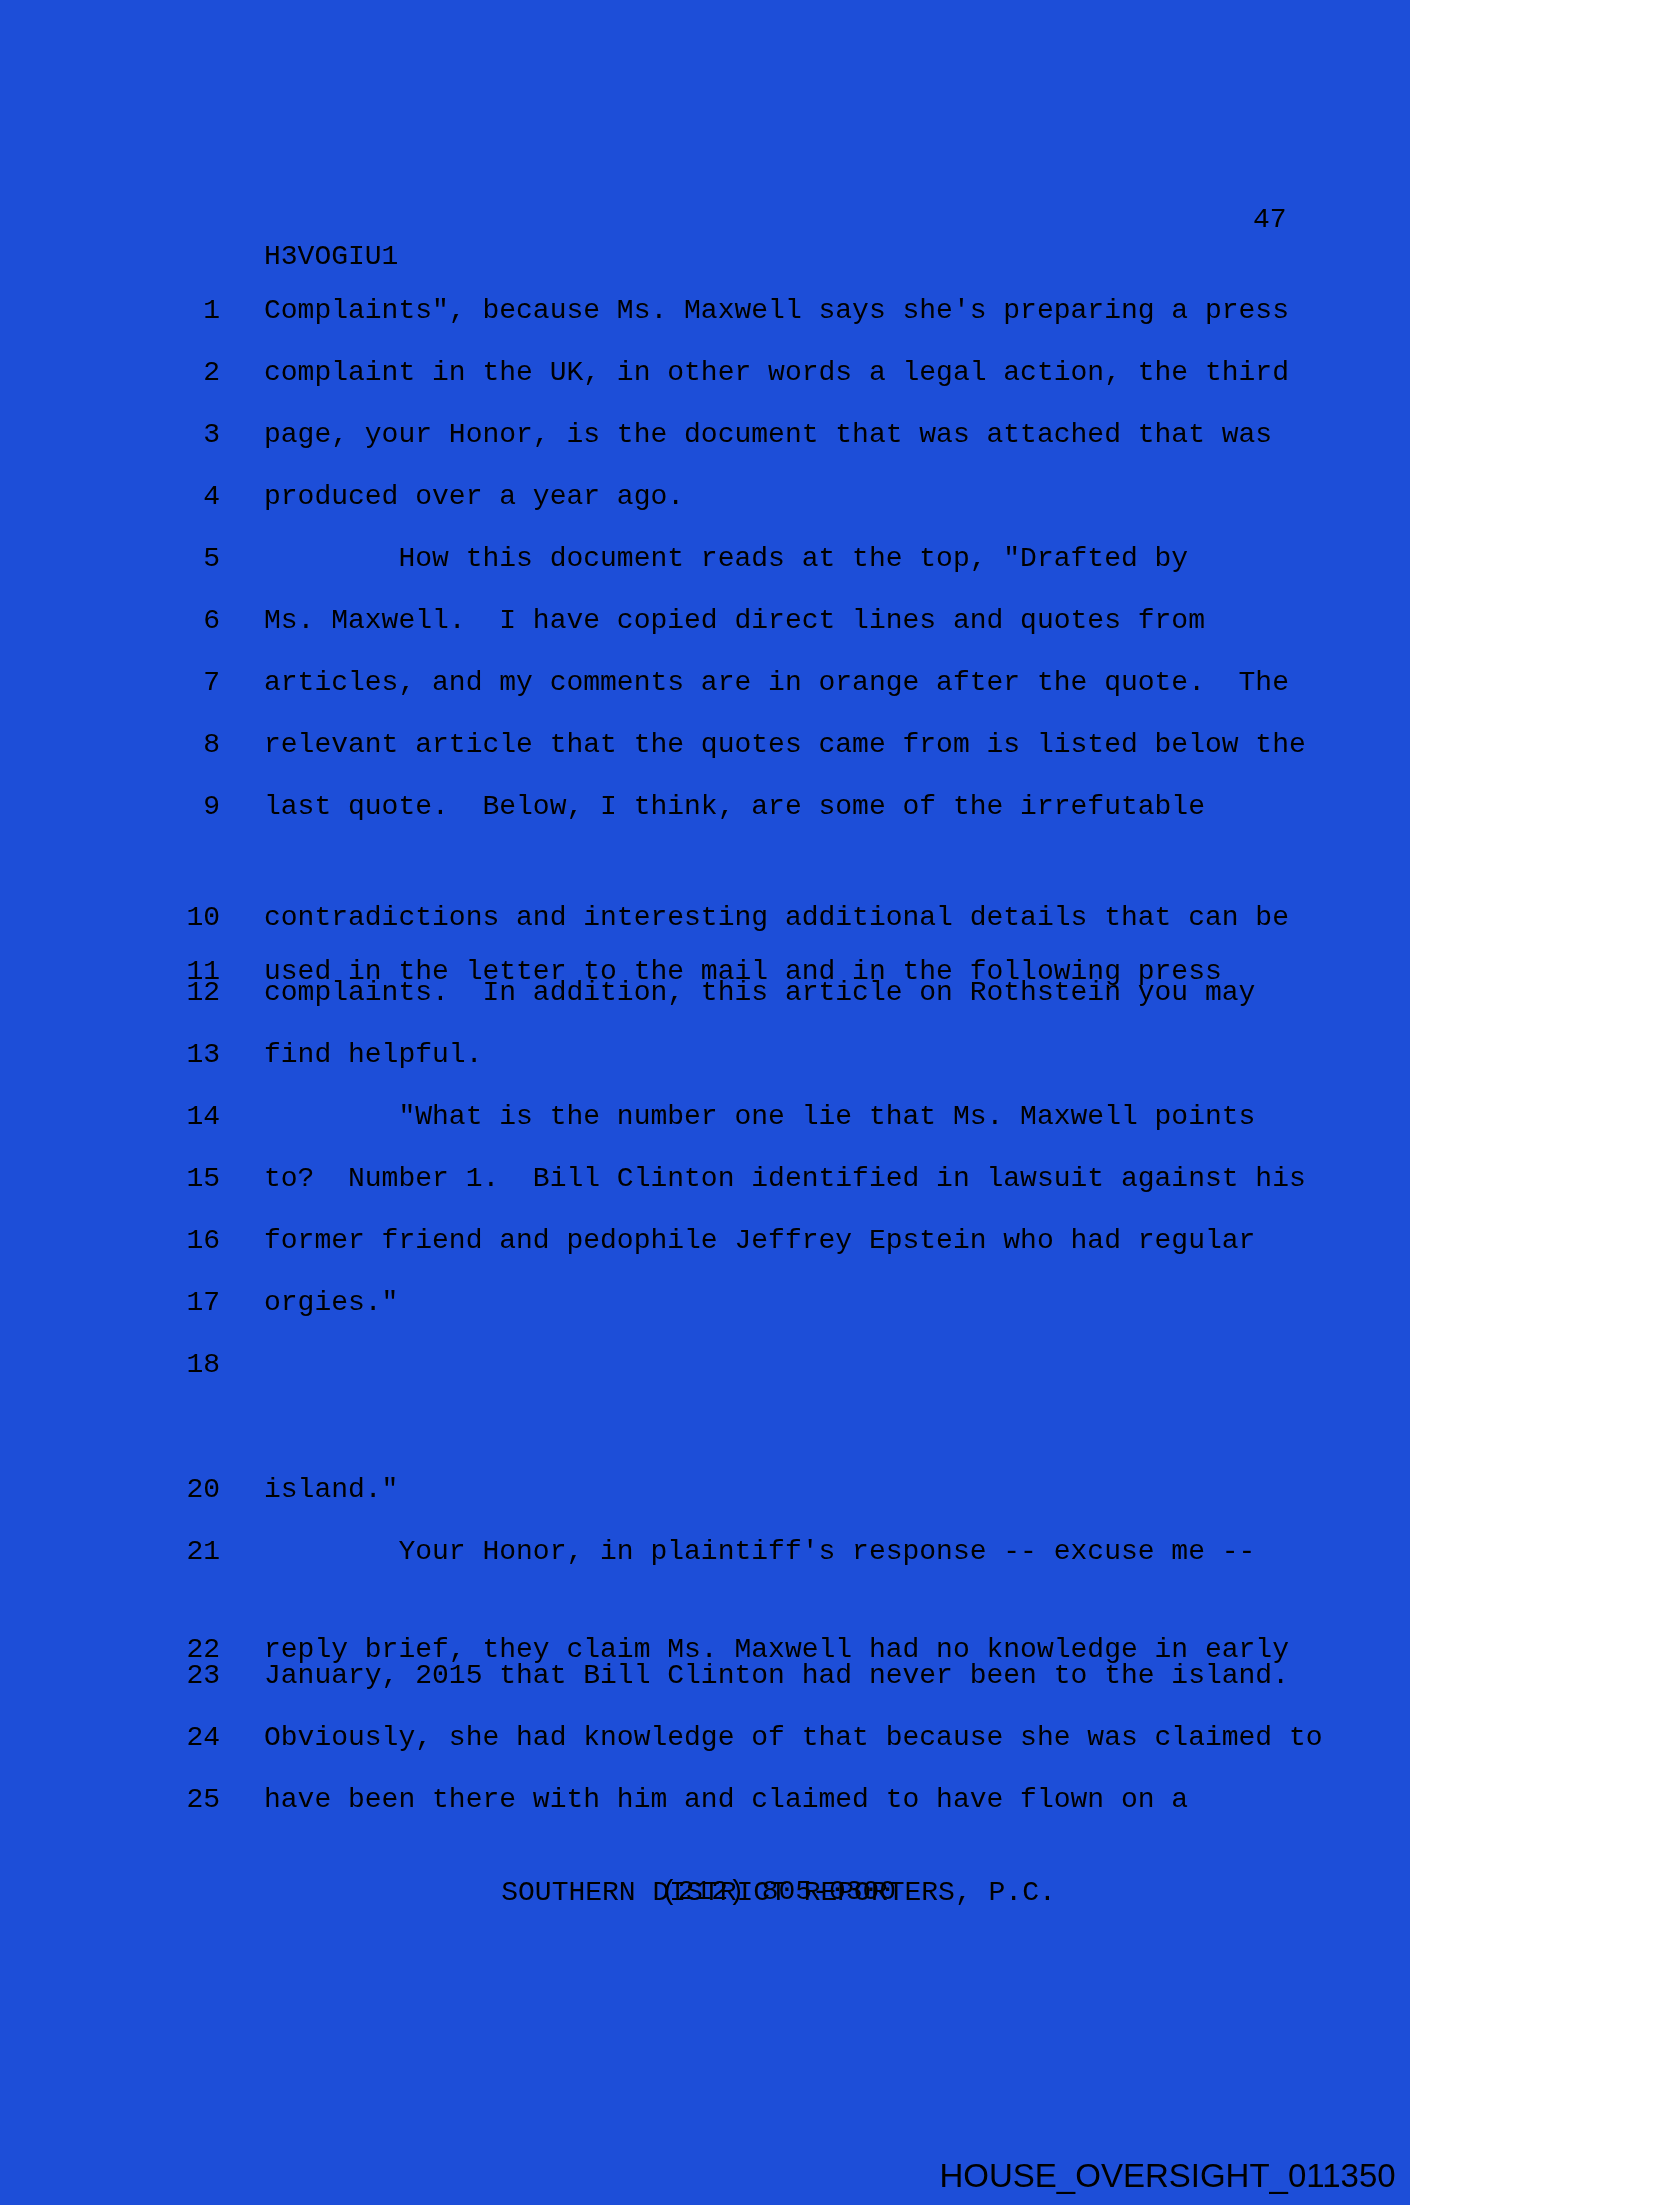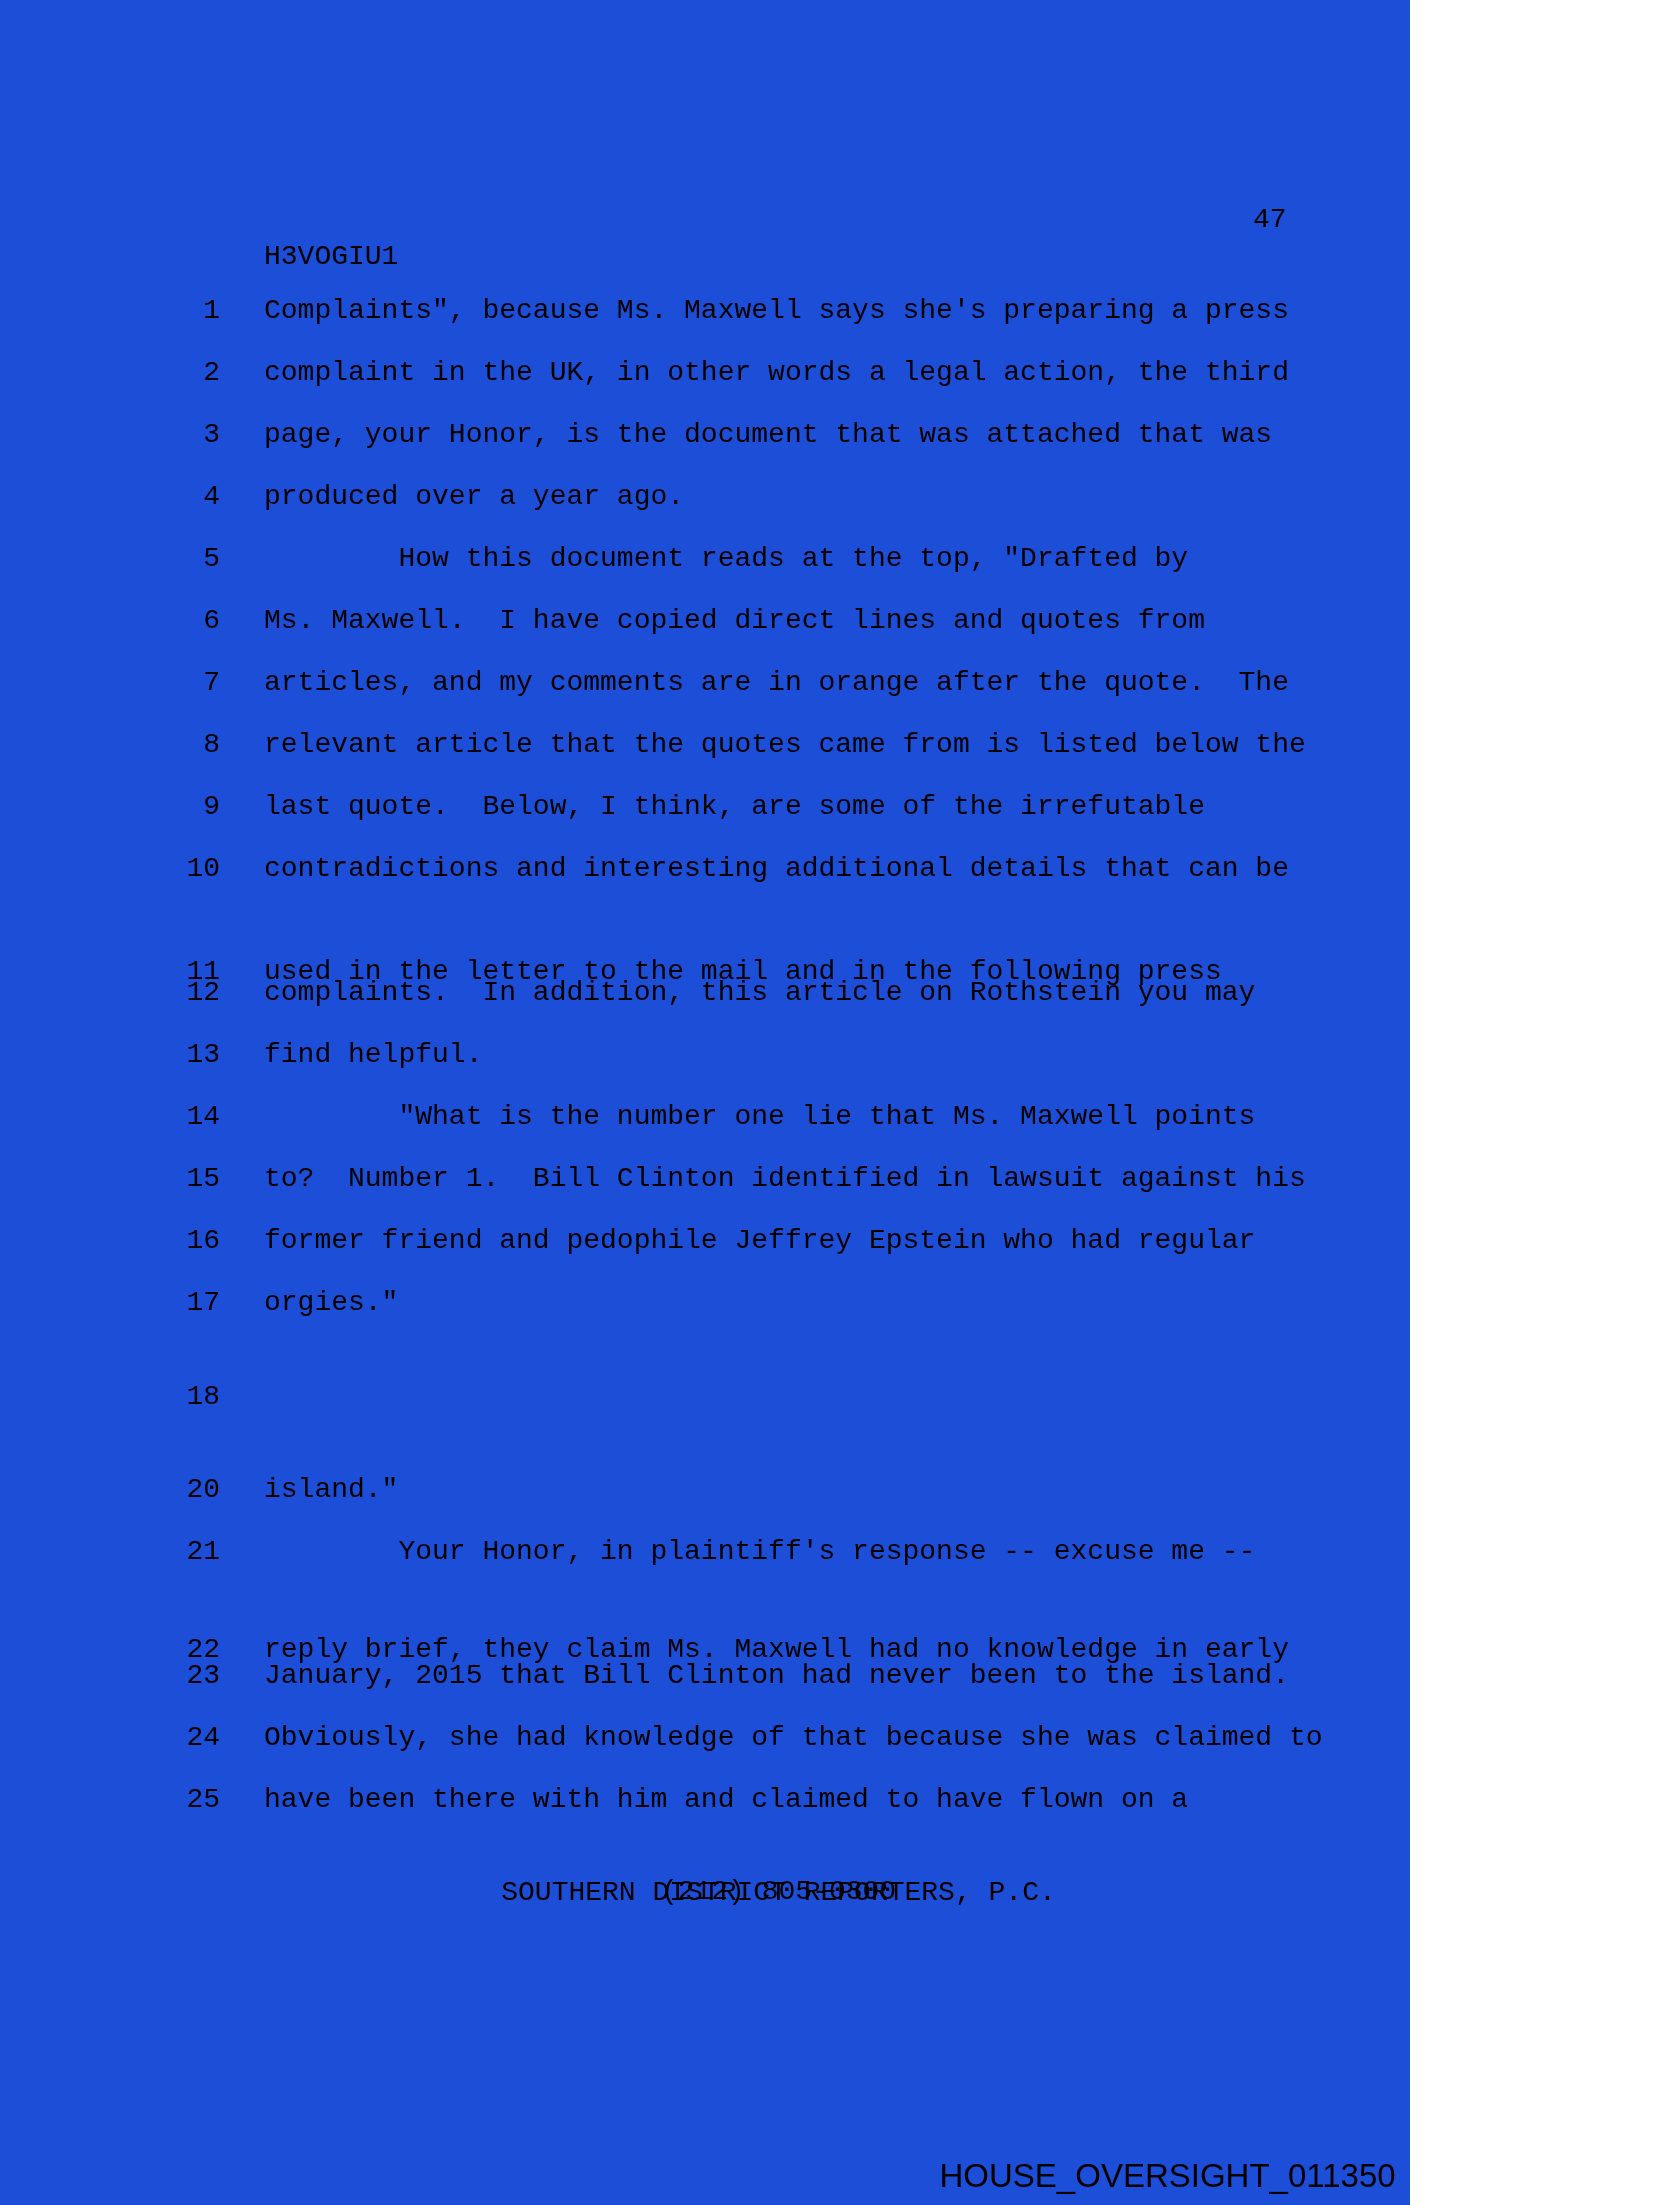--- a/index.html
+++ b/index.html
@@ -109,21 +109,21 @@
         <span class="txt">articles, and my comments are in orange after the quote.  The</span>
       </div>
       <div class="tline" style="top: 729px;">
         <span class="num">8</span>
         <span class="txt">relevant article that the quotes came from is listed below the</span>
       </div>
       <div class="tline" style="top: 791px;">
         <span class="num">9</span>
         <span class="txt">last quote.  Below, I think, are some of the irrefutable</span>
       </div>
-      <div class="tline" style="top: 853px;">
+      <div class="tline" style="top: 902px;">
         <span class="num">10</span>
         <span class="txt">contradictions and interesting additional details that can be</span>
       </div>
       <div class="tline" style="top: 956px;">
         <span class="num">11</span>
         <span class="txt">used in the letter to the mail and in the following press</span>
       </div>
       <div class="tline" style="top: 977px;">
         <span class="num">12</span>
         <span class="txt">complaints.  In addition, this article on Rothstein you may</span>
@@ -141,21 +141,21 @@
         <span class="txt">to?  Number 1.  Bill Clinton identified in lawsuit against his</span>
       </div>
       <div class="tline" style="top: 1225px;">
         <span class="num">16</span>
         <span class="txt">former friend and pedophile Jeffrey Epstein who had regular</span>
       </div>
       <div class="tline" style="top: 1287px;">
         <span class="num">17</span>
         <span class="txt">orgies."</span>
       </div>
-      <div class="tline" style="top: 1381px;">
+      <div class="tline" style="top: 1349px;">
         <span class="num">18</span>
       </div>
       <div class="tline" style="top: 1474px;">
         <span class="num">20</span>
         <span class="txt">island."</span>
       </div>
       <div class="tline" style="top: 1536px;">
         <span class="num">21</span>
         <span class="txt">        Your Honor, in plaintiff's response -- excuse me --</span>
       </div>

